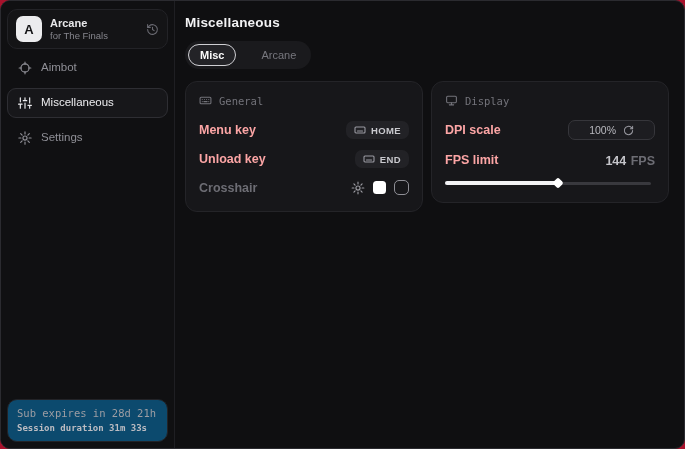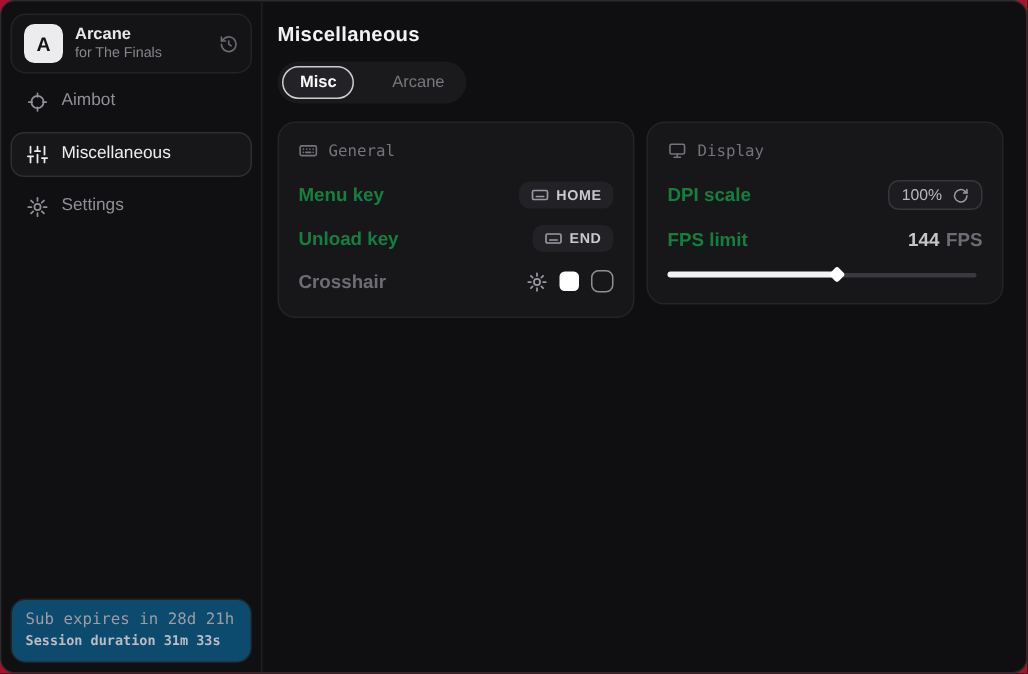--- a/index.html
+++ b/index.html
@@ -107,21 +107,21 @@
     display:flex; align-items:flex-end; gap:7px;
     color:#73737a;
     font-family:"DejaVu Sans Mono", monospace;
     font-size:10.5px;
     padding:2px 0 3px 0;
   }
   .row {
     display:flex; align-items:center; justify-content:space-between;
     margin-top:10px; min-height:19px;
   }
-  .row-label { font-size:12.5px; font-weight:600; color:#15803d; }
+  .row-label { font-size:12.5px; font-weight:600; color:#fca5a5; }
   .row-label.dim { color:#6d6d74; }
   .keybadge {
     display:flex; align-items:flex-end; gap:5px;
     background:#222226;
     border-radius:7px;
     padding:3px 8px;
     color:#c9c9ce; font-size:9.5px; font-weight:bold; letter-spacing:.4px;
     cursor:pointer;
   }
   .keybadge .kicon { display:flex; color:#9a9aa2; }
@@ -135,21 +135,21 @@
     width:15px; height:15px;
     border:1.7px solid #8f8f96;
     border-radius:5px;
     background:transparent; cursor:pointer;
   }
   .dpibadge {
     display:flex; align-items:center; gap:7px;
     background:#1d1d21;
     border:1px solid #36363b;
     border-radius:7px;
-    padding:3px 8px;
+    padding:3px 20px;
     color:#b9b9bf; font-size:10.5px;
     cursor:pointer;
   }
   .dpibadge .ricon { display:flex; color:#9a9aa2; }
   .fps-value { font-size:12.5px; font-weight:bold; color:#c4c4c9; }
   .fps-unit  { color:#6d6d74; }
   .slider { margin-top:9px; position:relative; height:10px; cursor:pointer; }
   .slider-track {
     position:absolute; top:3.5px; left:0; right:4px;
     height:3px; border-radius:2px; background:#39393e;

